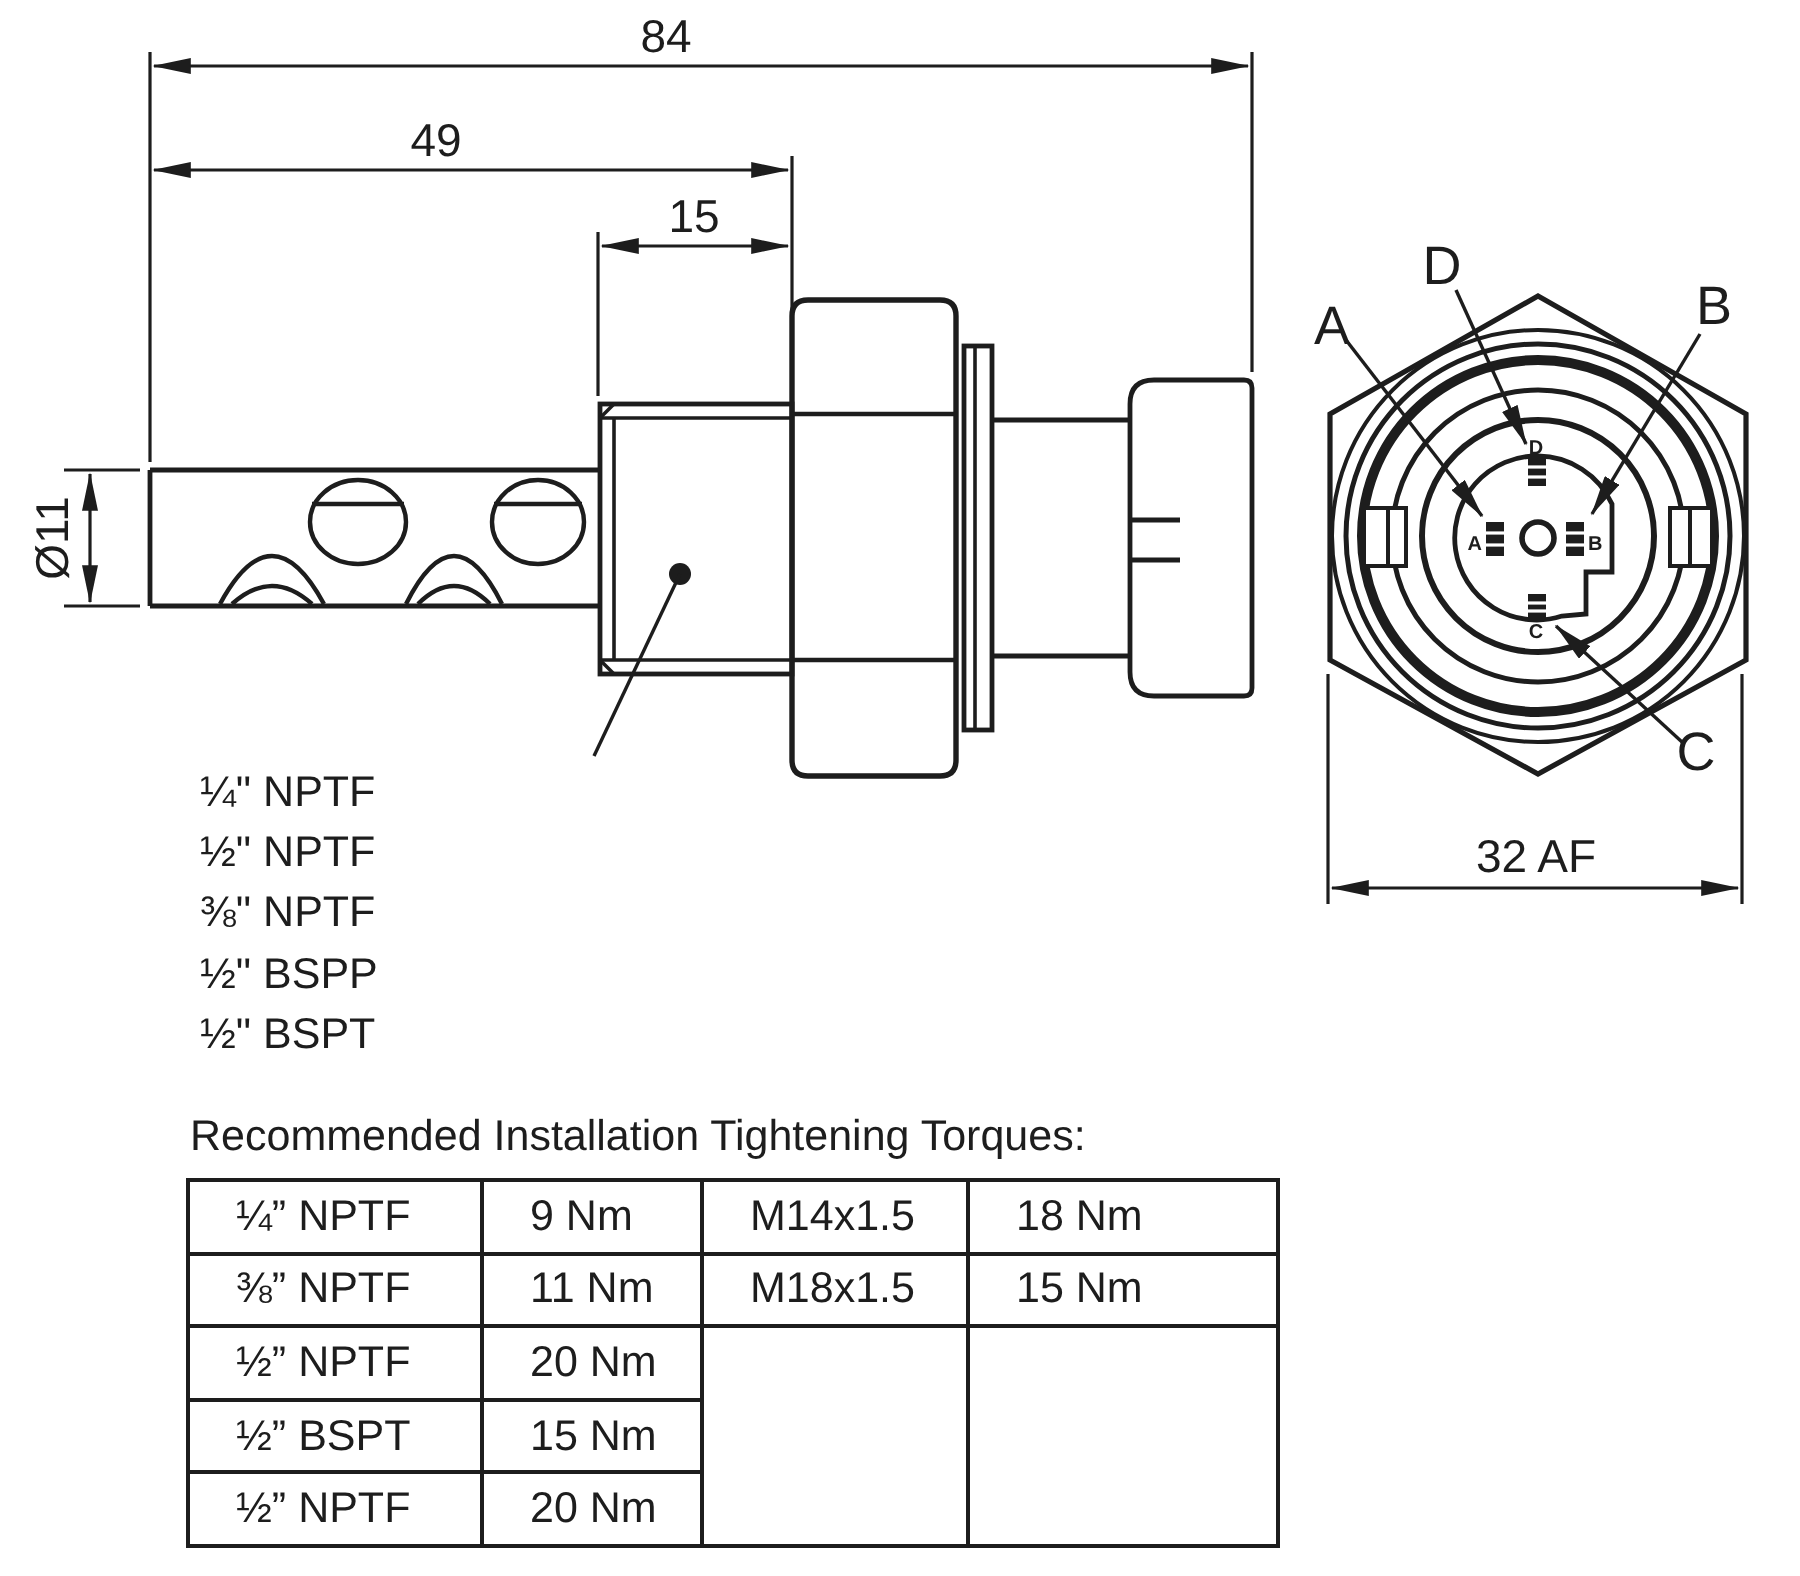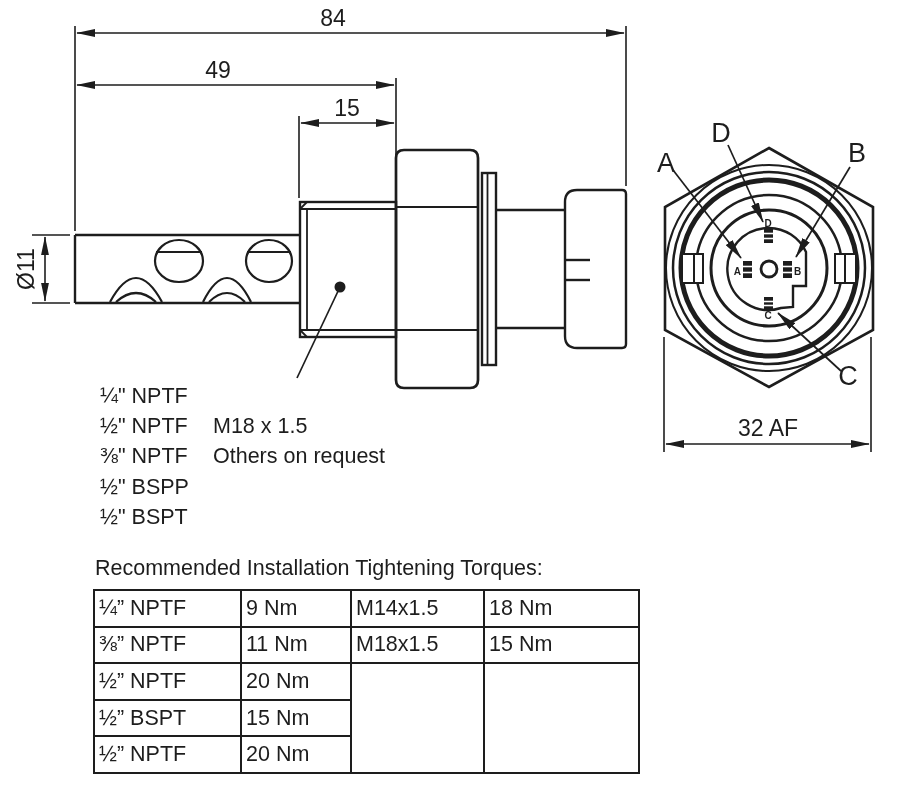--- a/index.html
+++ b/index.html
@@ -22,21 +22,21 @@
 
   .table-title{
     position:absolute;left:95px;top:556px;font-size:21.5px;
   }
   table.torque{
     position:absolute;left:93px;top:589px;border-collapse:collapse;
     table-layout:fixed;width:545px;
   }
   table.torque td{
     border:2px solid #1d1d1d;height:34.6px;font-size:21.5px;
-    padding:0 0 0 4px;vertical-align:middle;white-space:nowrap;
+    padding:0 0 0 23px;vertical-align:middle;white-space:nowrap;
   }
 </style>
 </head>
 <body>
 
 <svg width="900" height="788" viewBox="0 0 900 788">
   <defs>
     <marker id="ah" viewBox="0 0 12 5" refX="11.5" refY="2.5" markerWidth="12" markerHeight="5" orient="auto-start-reverse">
       <path d="M0,0 L12,2.5 L0,5 Z" fill="#1d1d1d"></path>
     </marker>
@@ -191,25 +191,23 @@
     </g>
   </g>
 </svg>
 
 <div class="thread-list">
   <div class="trow">
     <span class="tcol1">¼" NPTF</span>
   </div>
   <div class="trow">
     <span class="tcol1">½" NPTF</span>
-    <span class="tcol2">M18 x 1.5</span>
   </div>
   <div class="trow">
     <span class="tcol1">⅜" NPTF</span>
-    <span class="tcol2">Others on request</span>
   </div>
   <div class="trow">
     <span class="tcol1">½" BSPP</span>
     <span class="tcol2"></span>
   </div>
   <div class="trow">
     <span class="tcol1">½" BSPT</span>
     <span class="tcol2"></span>
   </div>
 </div>

